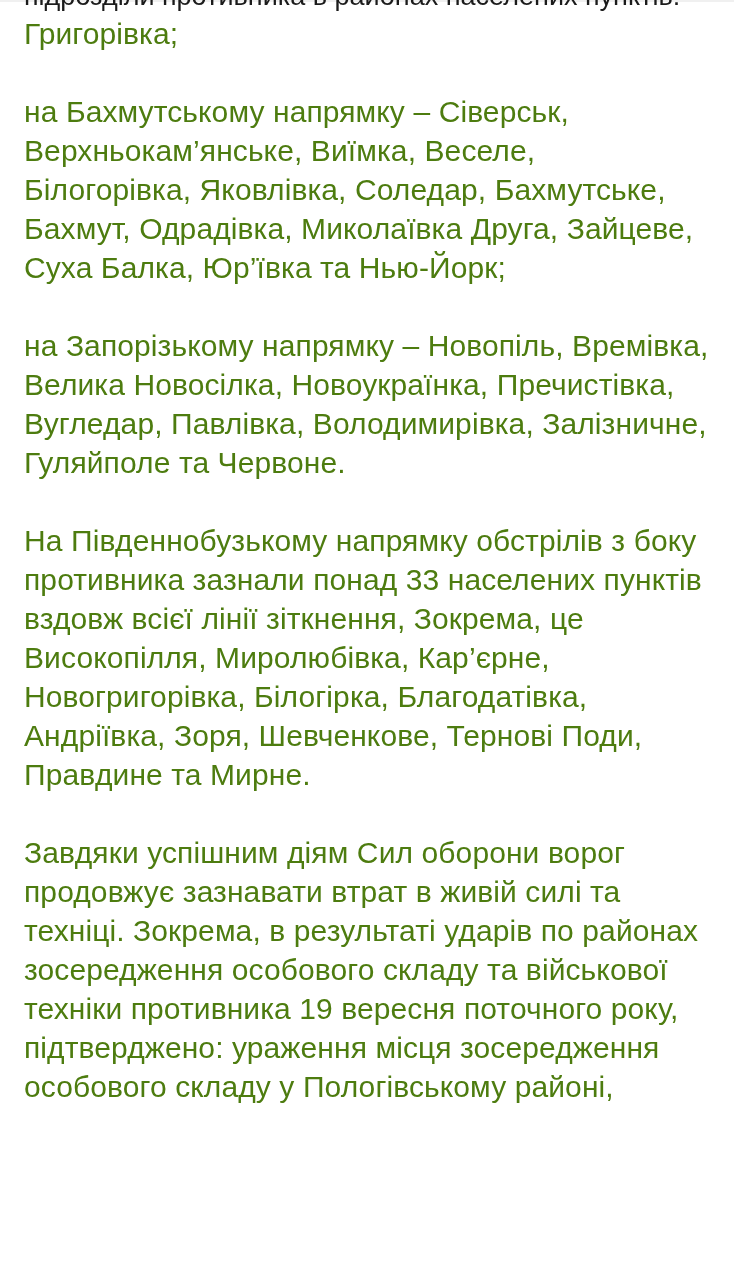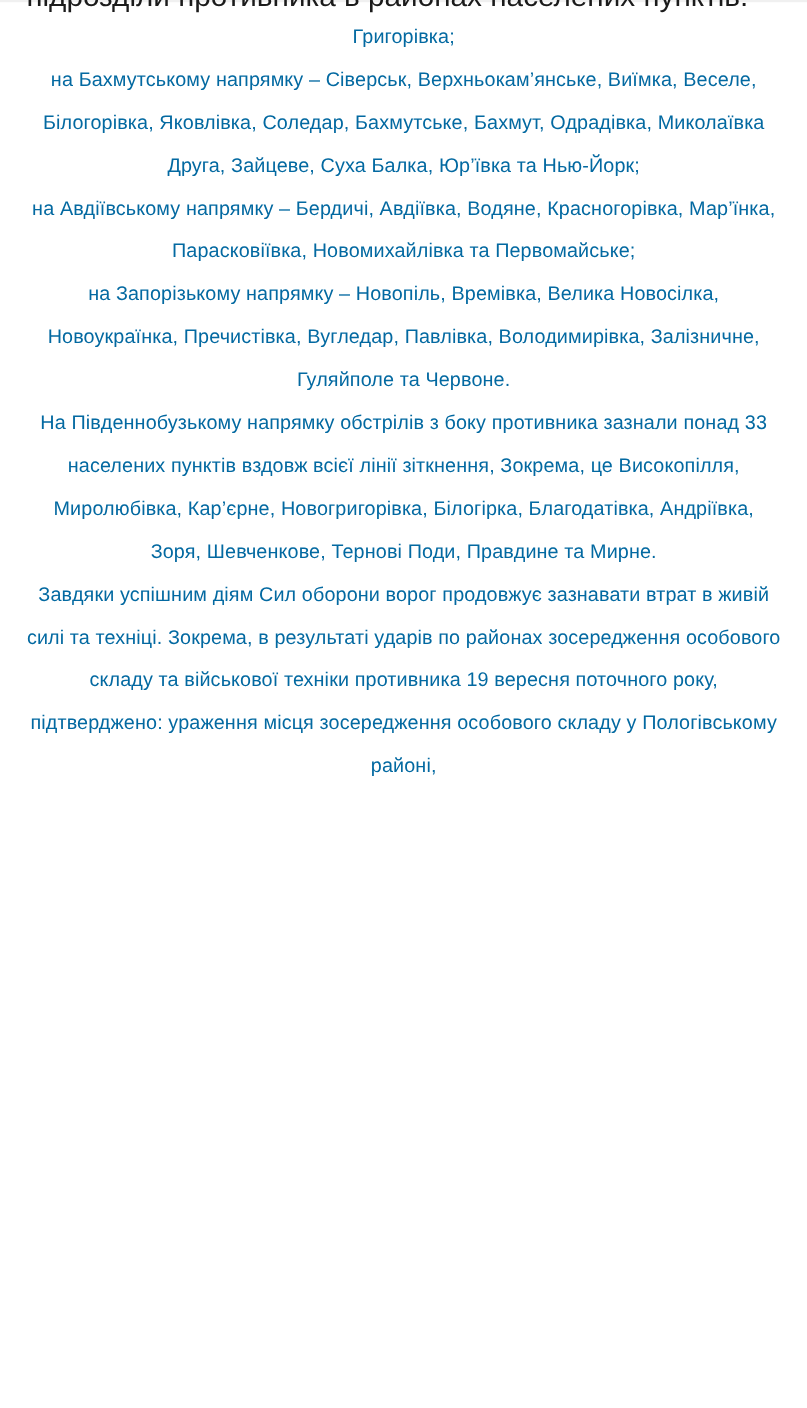--- a/index.html
+++ b/index.html
@@ -30,28 +30,28 @@
   }
   .clipped-top .cut-text {
     font-size: 27px;
     line-height: 40px;
     color: #1b1b1b;
     position: relative;
     top: -24px;
     white-space: nowrap;
   }
   .para {
-    font-size: 18px;
+    font-size: 30px;
     line-height: 39px;
-    color: #0369a1;
+    color: #4d7c0f;
     margin: 0;
     letter-spacing: 0.1px;
-    text-align: center;
   }
   .para + .para {
+    margin-top: 39px;
   }
   .para.first {
     margin-top: 0;
   }
   .scroll-hint {
     position: absolute;
     top: 0;
     left: 0;
     width: 100%;
     height: 2px;
@@ -63,17 +63,16 @@
 
 <div class="page">
   <div class="scroll-hint"></div>
 
   <div class="clipped-top">
     <div class="cut-text">підрозділи противника в районах населених пунктів:</div>
   </div>
 
   <p class="para first">Григорівка;</p>
   <p class="para">на Бахмутському напрямку – Сіверськ, Верхньокам’янське, Виїмка, Веселе, Білогорівка, Яковлівка, Соледар, Бахмутське, Бахмут, Одрадівка, Миколаївка Друга, Зайцеве, Суха Балка, Юр’ївка та Нью-Йорк;</p>
-  <p class="para">на Авдіївському напрямку – Бердичі, Авдіївка, Водяне, Красногорівка, Мар’їнка, Парасковіївка, Новомихайлівка та Первомайське;</p>
   <p class="para">на Запорізькому напрямку – Новопіль, Времівка, Велика Новосілка, Новоукраїнка, Пречистівка, Вугледар, Павлівка, Володимирівка, Залізничне, Гуляйполе та Червоне.</p>
   <p class="para">На Південнобузькому напрямку обстрілів з боку противника зазнали понад 33 населених пунктів вздовж всієї лінії зіткнення, Зокрема, це Високопілля, Миролюбівка, Кар’єрне, Новогригорівка, Білогірка, Благодатівка, Андріївка, Зоря, Шевченкове, Тернові Поди, Правдине та Мирне.</p>
   <p class="para">Завдяки успішним діям Сил оборони ворог продовжує зазнавати втрат в живій силі та техніці. Зокрема, в результаті ударів по районах зосередження особового складу та військової техніки противника 19 вересня поточного року, підтверджено: ураження місця зосередження особового складу у Пологівському районі,</p>
 </div>
 
 </body></html>

